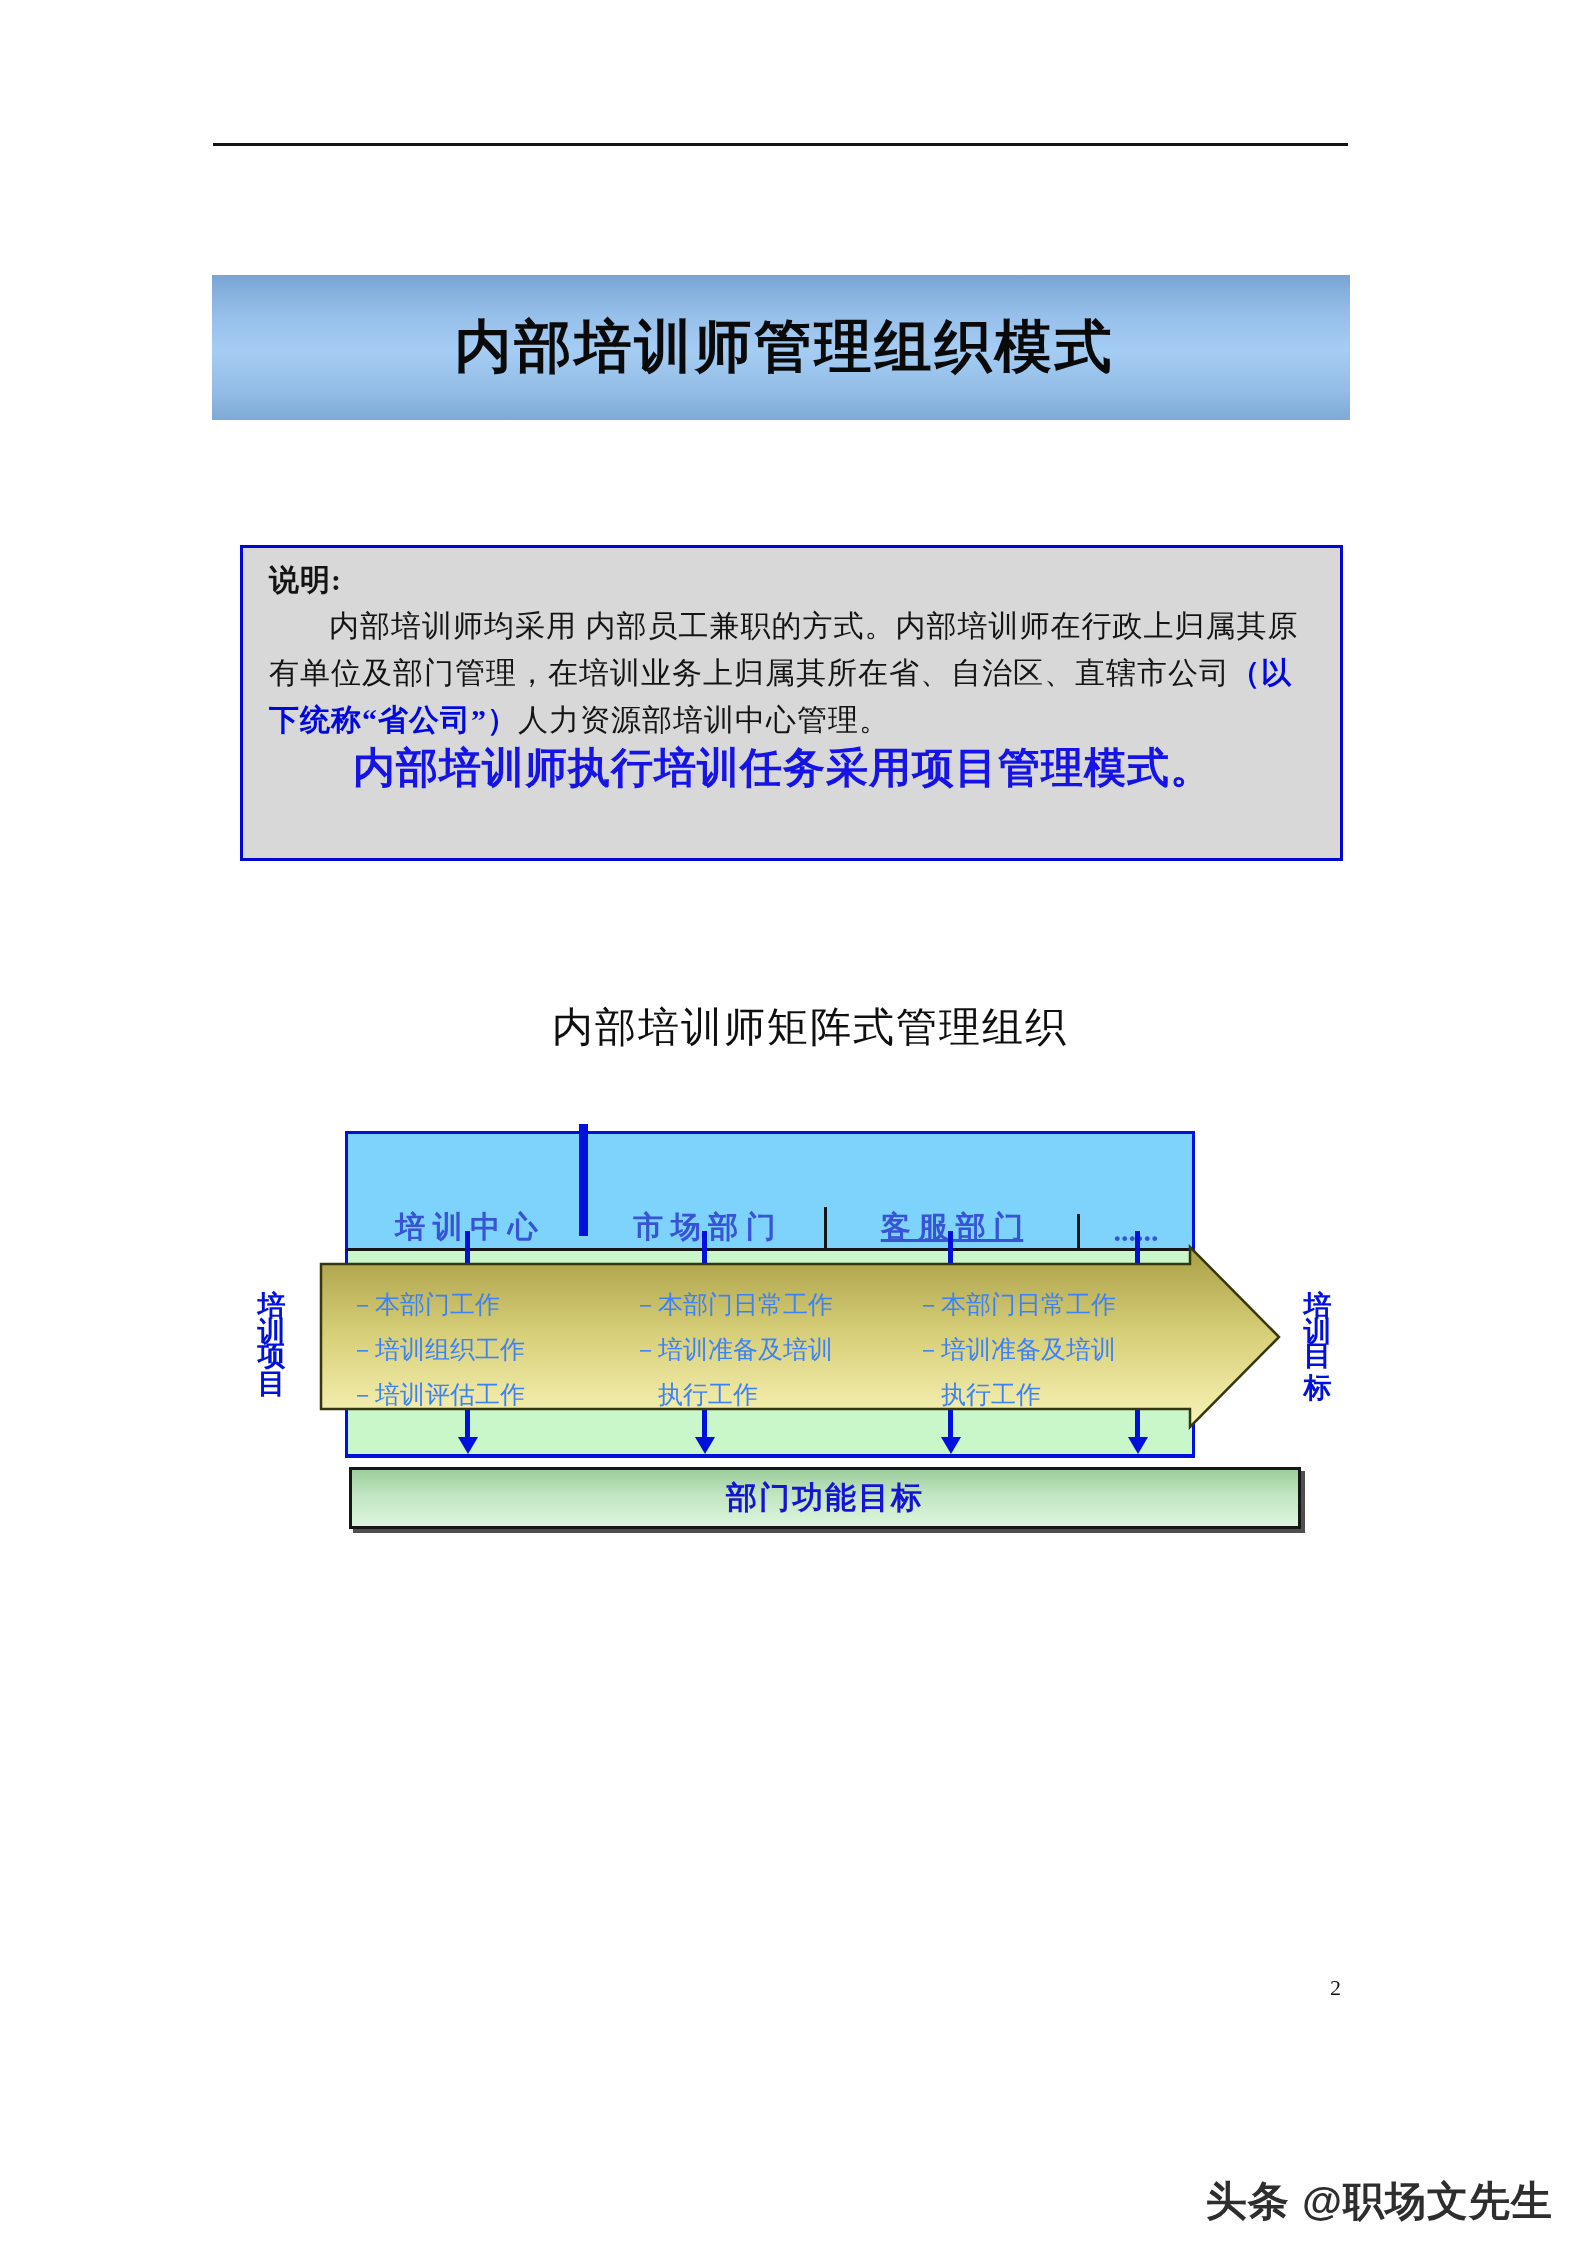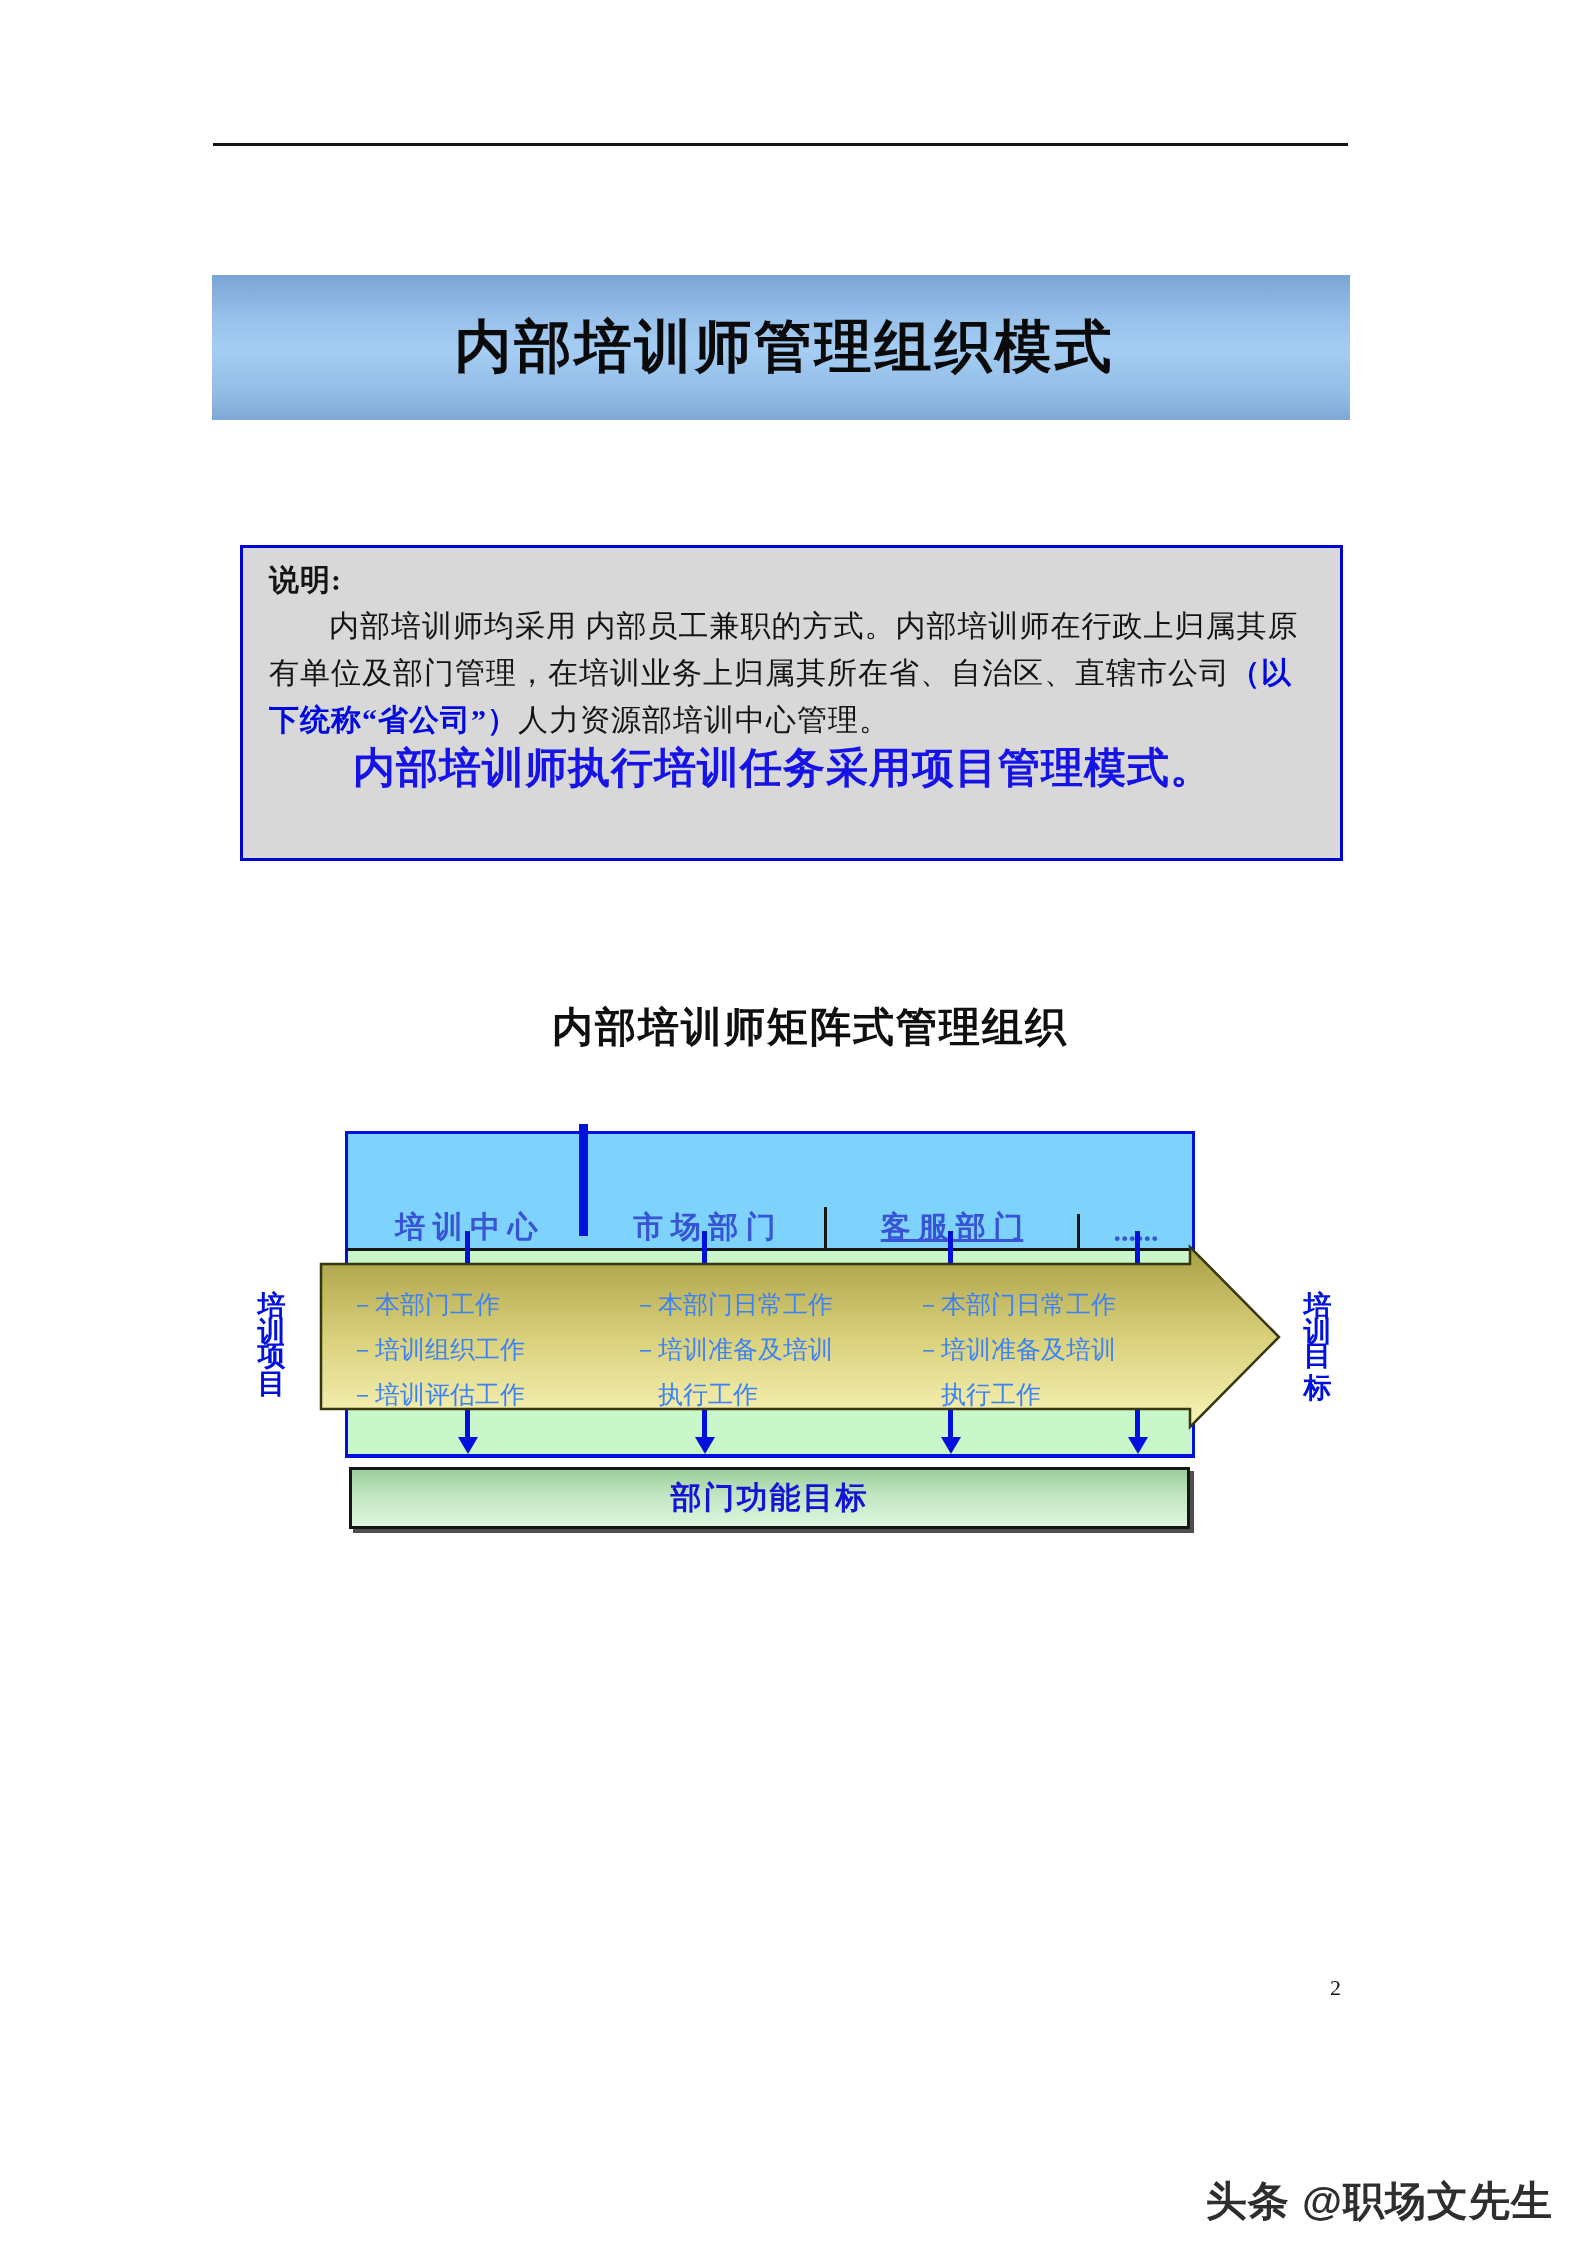--- a/index.html
+++ b/index.html
@@ -37,21 +37,21 @@
   .blue-kai{color:#0008e0;font-weight:bold;}
   .note-line-last{
     font-family:"Liberation Sans", sans-serif;
     color:#1513e8;font-weight:bold;font-size:42px;
     text-indent:2em;white-space:nowrap;line-height:50px;
   }
   .diagram-title{
     position:absolute;left:345px;top:1000px;width:930px;
     text-align:center;
     font-family:"Liberation Sans", sans-serif;
-    font-size:41px;font-weight:bold;color:#0f0f0f;letter-spacing:2px;
+    font-size:41px;font-weight:normal;color:#0f0f0f;letter-spacing:2px;
   }
   
   .hdr-row{
     position:absolute;left:345px;top:1131px;width:850px;height:120px;
     background:#7dd3fc;
     border:3px solid #0010dd;border-bottom:3px solid #161616;
     box-sizing:border-box;
     display:flex;
     align-items:flex-end;
   }
@@ -87,21 +87,21 @@
     font-size:25px;color:#3b82f6;line-height:45px;white-space:nowrap;
     font-family:Liberation Mono, monospace;
   }
   .side-label{
     position:absolute;z-index:3;
     writing-mode:vertical-rl;text-orientation:upright;
     font-family:"Liberation Sans", sans-serif;
     font-size:28px;font-weight:bold;color:#0010dd;letter-spacing:28px;
   }
   .bottom-bar{
-    position:absolute;left:349px;top:1467px;width:841px;height:62px;
+    position:absolute;left:349px;top:1467px;width:952px;height:62px;
     background:linear-gradient(180deg,#9ccd9c 0%,#c2e6c2 45%,#ddf5dd 100%);
     border:3px solid #161616;box-sizing:border-box;
     box-shadow:4px 4px 0 #4f4f4f;
     display:flex;align-items:center;justify-content:center;
     font-size:31px;font-weight:bold;color:#1513d6;letter-spacing:2px;
   }
   .page-number{
     position:absolute;left:1330px;top:1975px;
     font-size:22px;color:#111;
   }

